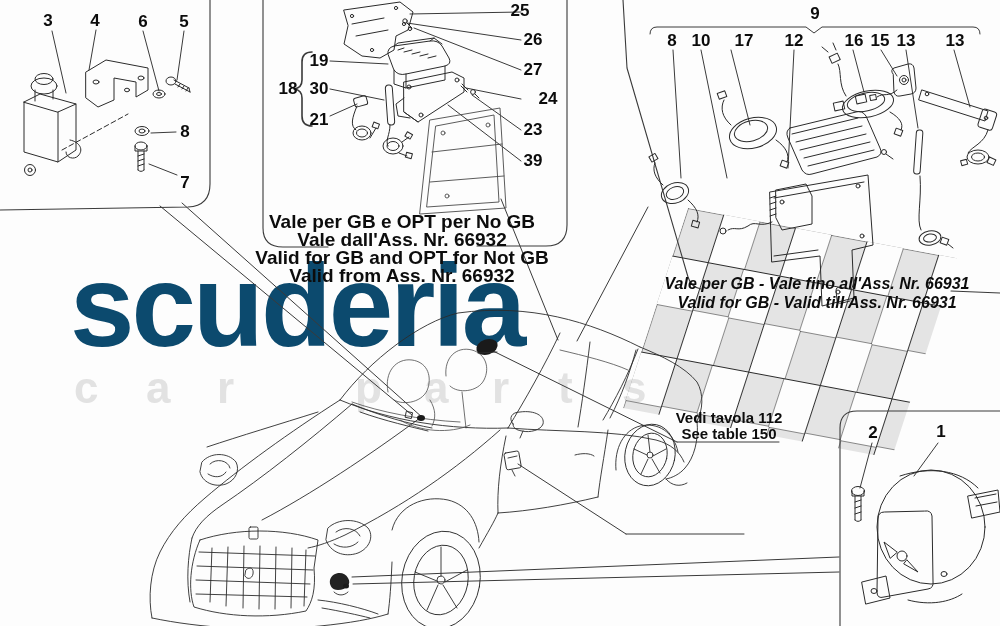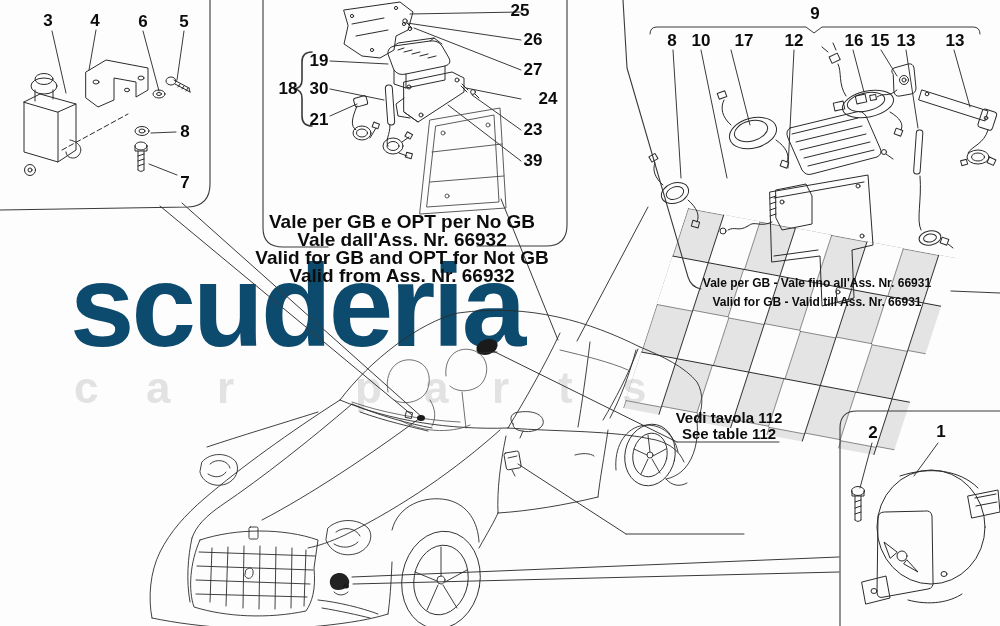--- a/index.html
+++ b/index.html
@@ -11,21 +11,21 @@
   .wm-letter{position:absolute;top:366px;font-size:44px;font-weight:bold;color:#e2e2e2;
              line-height:1;z-index:1;user-select:none;}
   
   #art{position:absolute;left:0;top:0;z-index:2;}
   
   .n{position:absolute;z-index:3;font-weight:bold;font-size:17px;color:#0c0c0c;
      transform:translate(-50%,-50%);white-space:nowrap;}
   .note{position:absolute;z-index:3;font-weight:bold;color:#0c0c0c;text-align:center;
         transform:translateX(-50%);white-space:nowrap;}
   .note div{line-height:18px;font-size:19px;}
-  #note-till div{line-height:19px;font-size:12px;}
+  #note-till div{line-height:19px;font-size:16px;font-style:italic;}
   .note-sm div{line-height:16px;font-size:15px;}
 </style>
 </head>
 <body>
 
 <div id="stage">
 
   <div id="wm-brand">scuderia</div>
   <span class="wm-letter" style="left:74px">c</span>
   <span class="wm-letter" style="left:146px">a</span>
@@ -410,17 +410,17 @@
     <div>Valid from Ass. Nr. 66932</div>
   </div>
 
   <div class="note" id="note-till" style="left:817px;top:274px">
     <div>Vale per GB - Vale fino all'Ass. Nr. 66931</div>
     <div>Valid for GB - Valid till Ass. Nr. 66931</div>
   </div>
 
   <div class="note note-sm" style="left:729px;top:410px">
     <div>Vedi tavola 112</div>
-    <div>See table 112</div>
+    <div>See table 150</div>
   </div>
 
 
 </div>
 
 </body></html>

